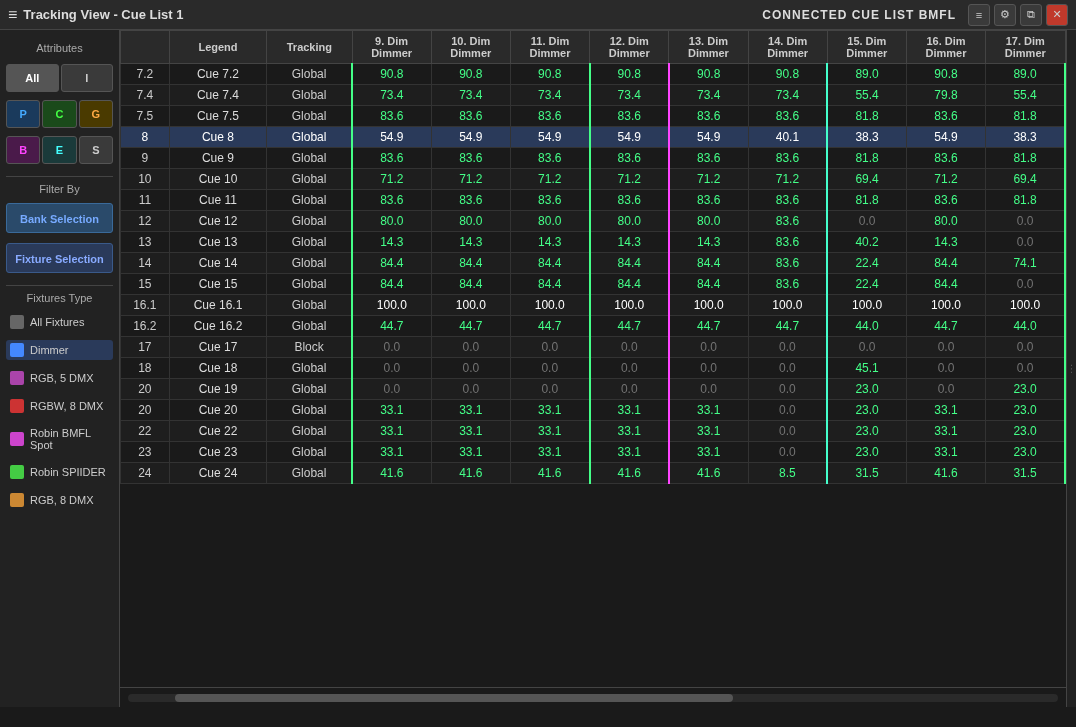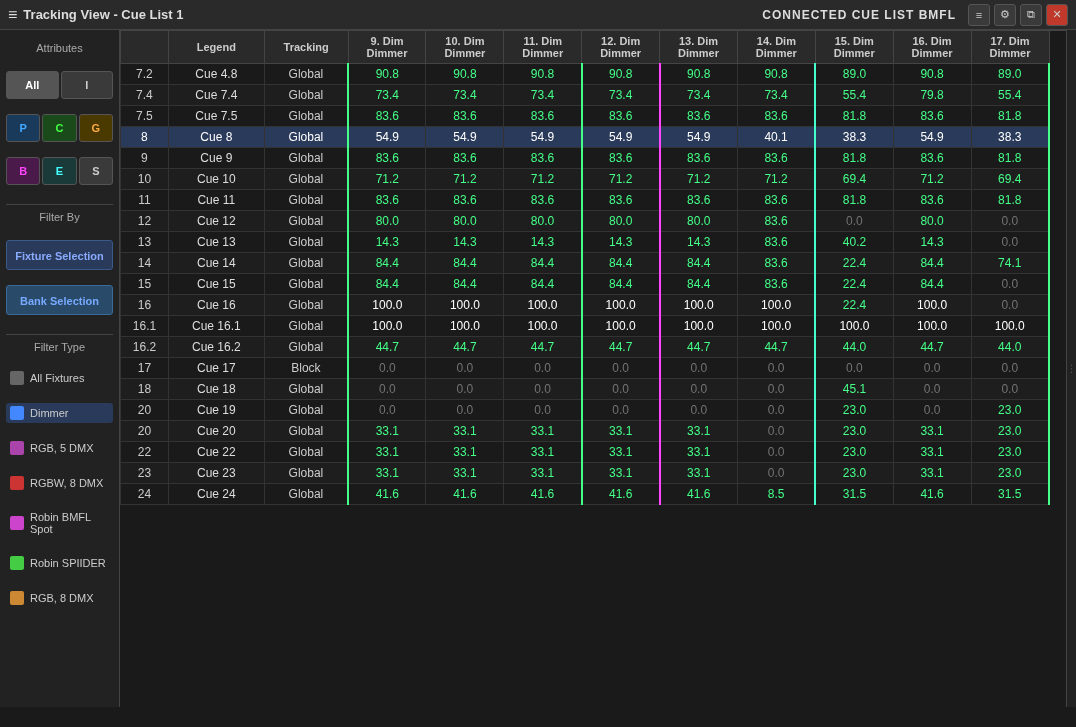--- a/index.html
+++ b/index.html
@@ -64,21 +64,21 @@
 
     
     .sidebar {
       width: 120px;
       min-width: 120px;
       background: #222;
       border-right: 1px solid #444;
       display: flex;
       flex-direction: column;
       padding: 6px;
-      gap: 15px;
+      gap: 8px;
       overflow-y: auto;
     }
     .sidebar-section-label {
       color: #aaa;
       font-size: 11px;
       text-align: center;
       padding: 2px 0;
       margin-top: 4px;
     }
     .attr-buttons-row {
@@ -157,21 +157,21 @@
     .dot-purple { background: #aa44aa; }
     .dot-red { background: #cc3333; }
     .dot-magenta { background: #cc44cc; }
     .dot-green { background: #44cc44; }
     .dot-orange { background: #cc8833; }
 
     
     .content-area {
       flex: 1;
       display: flex;
-      flex-direction: row;
+      flex-direction: column;
       overflow: hidden;
     }
 
     
     .table-wrapper {
       flex: 1;
       overflow: auto;
       position: relative;
     }
     table {
@@ -304,24 +304,24 @@
       <div class="attr-btn yellow">G</div>
     </div>
 
     <div class="attr-buttons-row">
       <div class="attr-btn pink">B</div>
       <div class="attr-btn teal">E</div>
       <div class="attr-btn">S</div>
     </div>
 
     <div class="filter-label">Filter By</div>
+    <div class="sidebar-wide-btn">Bank Selection</div>
     <div class="sidebar-wide-btn" style="background:#2a3a5a; border-color:#3a5a8a; color:#8af; margin-top:2px;">Fixture Selection</div>
-    <div class="sidebar-wide-btn">Bank Selection</div>
-
-    <div class="fixture-type-label">Filter Type</div>
+
+    <div class="fixture-type-label">Fixtures Type</div>
 
     <div class="fixture-item">
       <div class="fixture-dot dot-gray"></div>
       <span>All Fixtures</span>
     </div>
     <div class="fixture-item" style="background:#2a3a5a;">
       <div class="fixture-dot dot-blue"></div>
       <span>Dimmer</span>
     </div>
     <div class="fixture-item">
@@ -361,21 +361,21 @@
             <th class="col-dim">13. Dim<br>Dimmer</th>
             <th class="col-dim">14. Dim<br>Dimmer</th>
             <th class="col-dim">15. Dim<br>Dimmer</th>
             <th class="col-dim">16. Dim<br>Dimmer</th>
             <th class="col-dim">17. Dim<br>Dimmer</th>
           </tr>
         </thead>
         <tbody id="table-body">
         <tr>
               <td class="td-num">7.2</td>
-              <td class="td-legend">Cue 4.8</td>
+              <td class="td-legend">Cue 7.2</td>
               <td class="td-tracking">Global</td>
               <td style="border-left:2px solid #44ff88;" class="val-green">90.8</td>
               <td class="val-green">90.8</td>
               <td style="border-right:2px solid #44ff88;" class="val-green">90.8</td>
               <td style="border-left:2px solid #ff44ff;border-right:2px solid #ff44ff;" class="val-green">90.8</td>
               <td style="border-left:2px solid #44ffcc;" class="val-green">90.8</td>
               <td style="border-right:2px solid #44ffcc;" class="val-green">90.8</td>
               <td style="border-left:2px solid #44ff88;" class="val-green">89.0</td>
               <td class="val-green">90.8</td>
               <td style="border-right:2px solid #44ff88;" class="val-green">89.0</td>
@@ -514,34 +514,20 @@
               <td class="val-green">84.4</td>
               <td style="border-right:2px solid #44ff88;" class="val-green">84.4</td>
               <td style="border-left:2px solid #ff44ff;border-right:2px solid #ff44ff;" class="val-green">84.4</td>
               <td style="border-left:2px solid #44ffcc;" class="val-green">84.4</td>
               <td style="border-right:2px solid #44ffcc;" class="val-green">83.6</td>
               <td style="border-left:2px solid #44ff88;" class="val-green">22.4</td>
               <td class="val-green">84.4</td>
               <td style="border-right:2px solid #44ff88;" class="val-red">0.0</td>
             </tr>
             <tr>
-              <td class="td-num">16</td>
-              <td class="td-legend">Cue 16</td>
-              <td class="td-tracking">Global</td>
-              <td style="border-left:2px solid #44ff88;" class="val-white">100.0</td>
-              <td class="val-white">100.0</td>
-              <td style="border-right:2px solid #44ff88;" class="val-white">100.0</td>
-              <td style="border-left:2px solid #ff44ff;border-right:2px solid #ff44ff;" class="val-white">100.0</td>
-              <td style="border-left:2px solid #44ffcc;" class="val-white">100.0</td>
-              <td style="border-right:2px solid #44ffcc;" class="val-white">100.0</td>
-              <td style="border-left:2px solid #44ff88;" class="val-green">22.4</td>
-              <td class="val-white">100.0</td>
-              <td style="border-right:2px solid #44ff88;" class="val-red">0.0</td>
-            </tr>
-            <tr>
               <td class="td-num">16.1</td>
               <td class="td-legend">Cue 16.1</td>
               <td class="td-tracking">Global</td>
               <td style="border-left:2px solid #44ff88;" class="val-white">100.0</td>
               <td class="val-white">100.0</td>
               <td style="border-right:2px solid #44ff88;" class="val-white">100.0</td>
               <td style="border-left:2px solid #ff44ff;border-right:2px solid #ff44ff;" class="val-white">100.0</td>
               <td style="border-left:2px solid #44ffcc;" class="val-white">100.0</td>
               <td style="border-right:2px solid #44ffcc;" class="val-white">100.0</td>
               <td style="border-left:2px solid #44ff88;" class="val-white">100.0</td>

